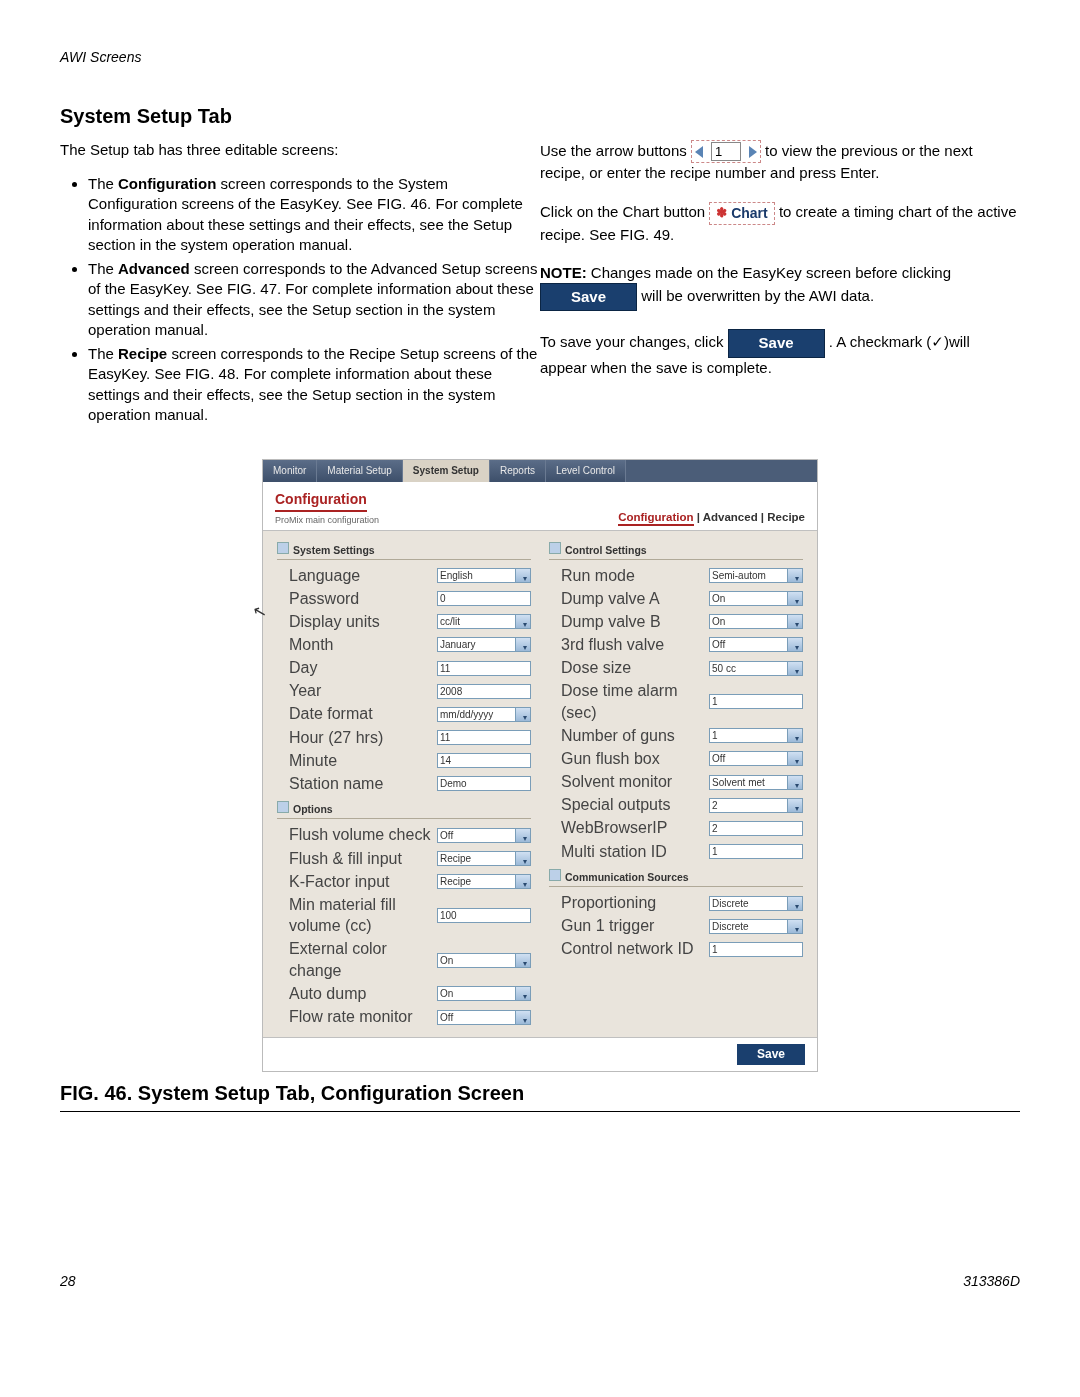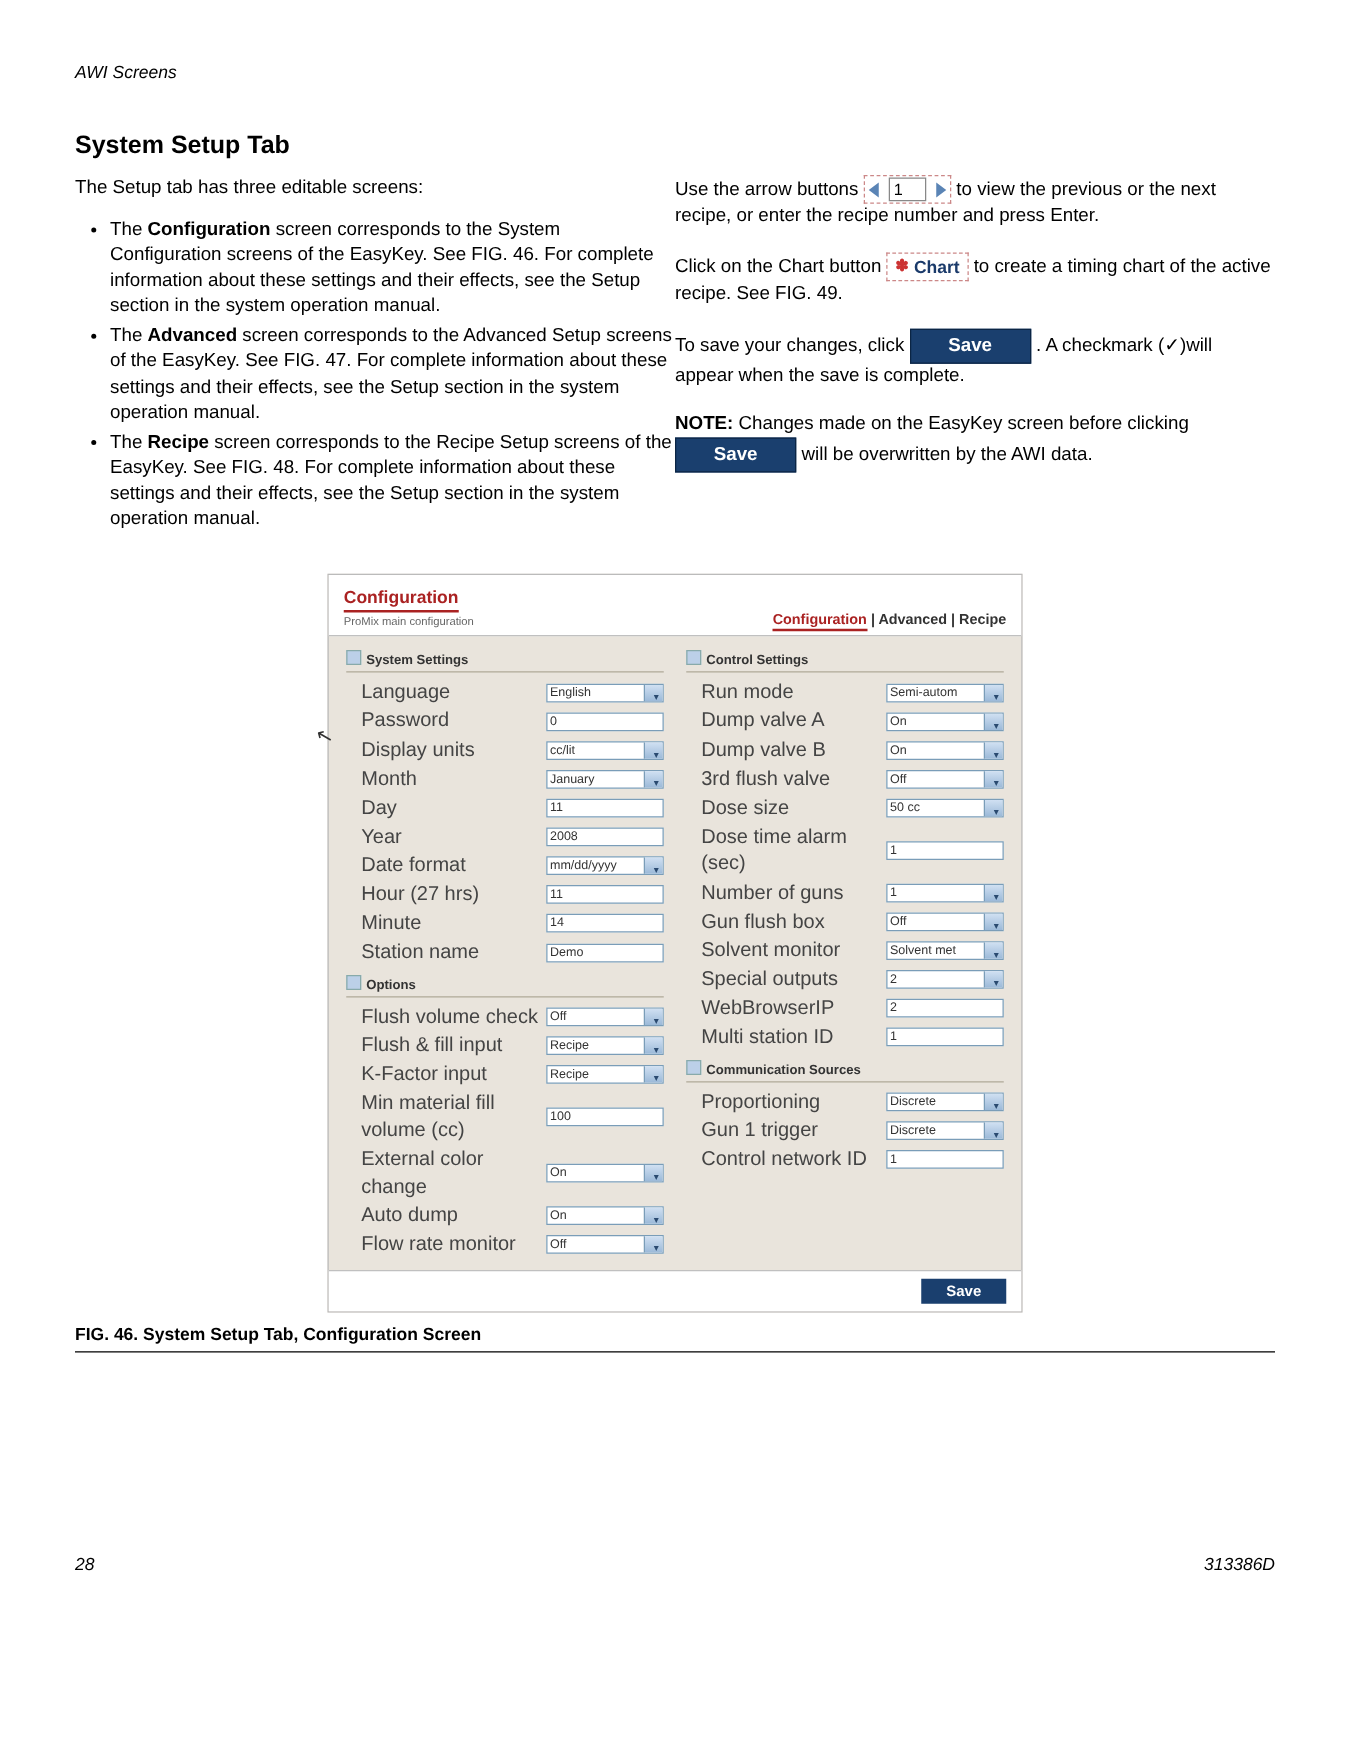--- a/index.html
+++ b/index.html
@@ -107,21 +107,21 @@
     content:""; width:14px; height:13px;
     background:linear-gradient(#d0e0f2,#9bb9d8);
     border-left:1px solid #7a9db8;
     margin-right:-2px; display:flex; align-items:center; justify-content:center;
     font-size:8px; color:#2a4a70;
   }
   .fselect { position:relative;}
   .dd-caret { position:absolute; right:3px; top:3px; font-size:8px; color:#2a4a70;}
   .panel-foot { background:#fff; padding:6px 12px; text-align:right; border-top:1px solid #c0c0c0;}
   .save-btn-sc { display:inline-block; background:#1a3f6e; color:#fff; padding:2px 20px; font-weight:bold; font-size:12px;}
-  .caption { font-weight:bold; font-size:14px; margin-top:6px; font-variant:small-caps;}
+  .caption { font-weight:bold; font-size:20px; margin-top:6px; font-variant:small-caps;}
   .caption .cnorm { font-variant:normal;}
   hr.figline { border:none; border-top:1px solid #000; margin-top:4px;}
   .footer { display:flex; justify-content:space-between; margin-top:160px; font-style:italic; font-size:14px;}
   .sg-wrap{position:relative;}
   .sg-cursor{position:absolute; left:-10px; top:70px; font-size:16px; transform:rotate(-15deg);}
 </style>
 </head>
 <body>
 
 <div class="page">
@@ -153,35 +153,42 @@
       <p class="para">
         <span>Click on the Chart button </span>
         <span class="chart-btn">
           <span class="chart-glyph">✽</span>
           <span>Chart</span>
         </span>
         <span> to create a timing chart of the active recipe. See FIG. 49.</span>
       </p>
 
       <p class="para">
-        <span>To save your changes, click </span>
-        <span class="save-btn-inline">Save</span>
-        <span>. A checkmark (✓)will appear when the save is complete.</span>
-      </p>
-
-      <p class="para">
         <b>NOTE:</b>
         <span> Changes made on the EasyKey screen before clicking </span>
         <span class="save-btn-inline">Save</span>
         <span> will be overwritten by the AWI data.</span>
       </p>
+
+      <p class="para">
+        <span>To save your changes, click </span>
+        <span class="save-btn-inline">Save</span>
+        <span>. A checkmark (✓)will appear when the save is complete.</span>
+      </p>
     </div>
   </div>
 
   <div class="screenshot">
+    <div class="tabbar" id="tabbar">
+        <div class="tab">Monitor</div>
+        <div class="tab">Material Setup</div>
+        <div class="tab active">System Setup</div>
+        <div class="tab">Reports</div>
+        <div class="tab">Level Control</div>
+      </div>
     <div class="panel-head">
       <div class="title-area">
         <span class="ptitle">Configuration</span><br>
         <span class="psub">ProMix main configuration</span>
       </div>
       <div class="subnav" id="subnav"><span class="sel">Configuration</span> | <span>Advanced</span> | <span>Recipe</span></div>
     </div>
     <div class="panel-body sg-wrap">
       <span class="sg-cursor">↖</span>
       <div class="pcol">

